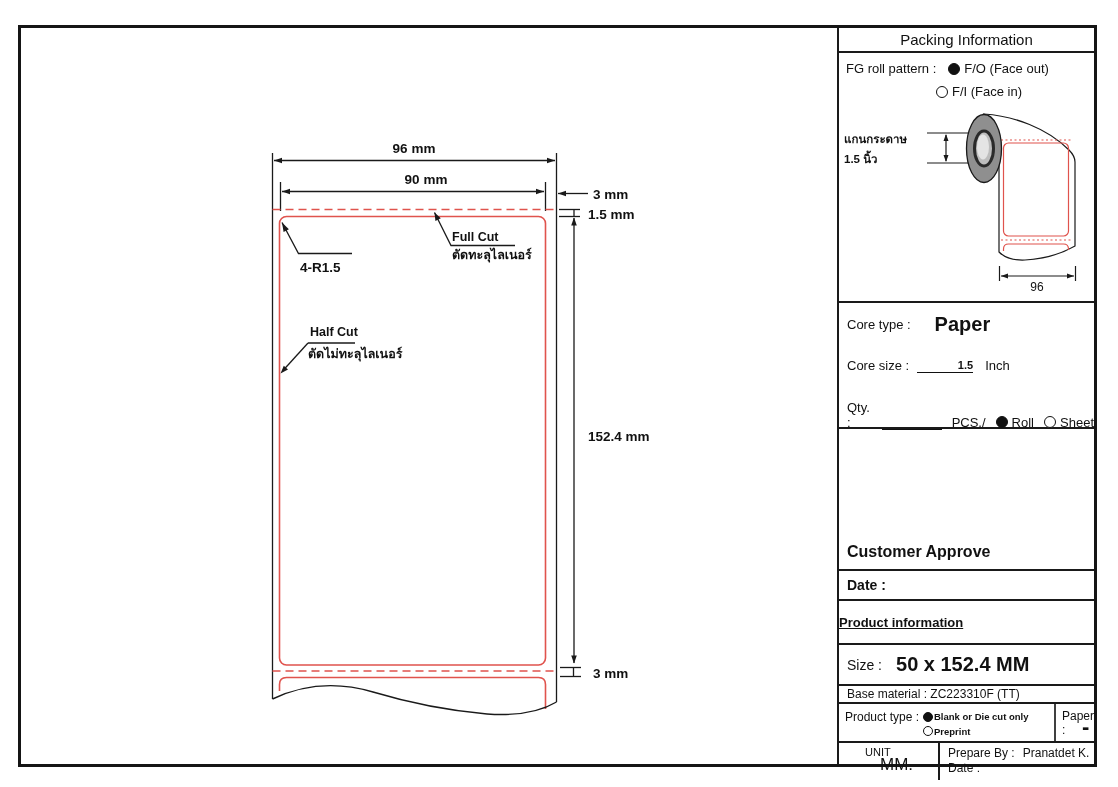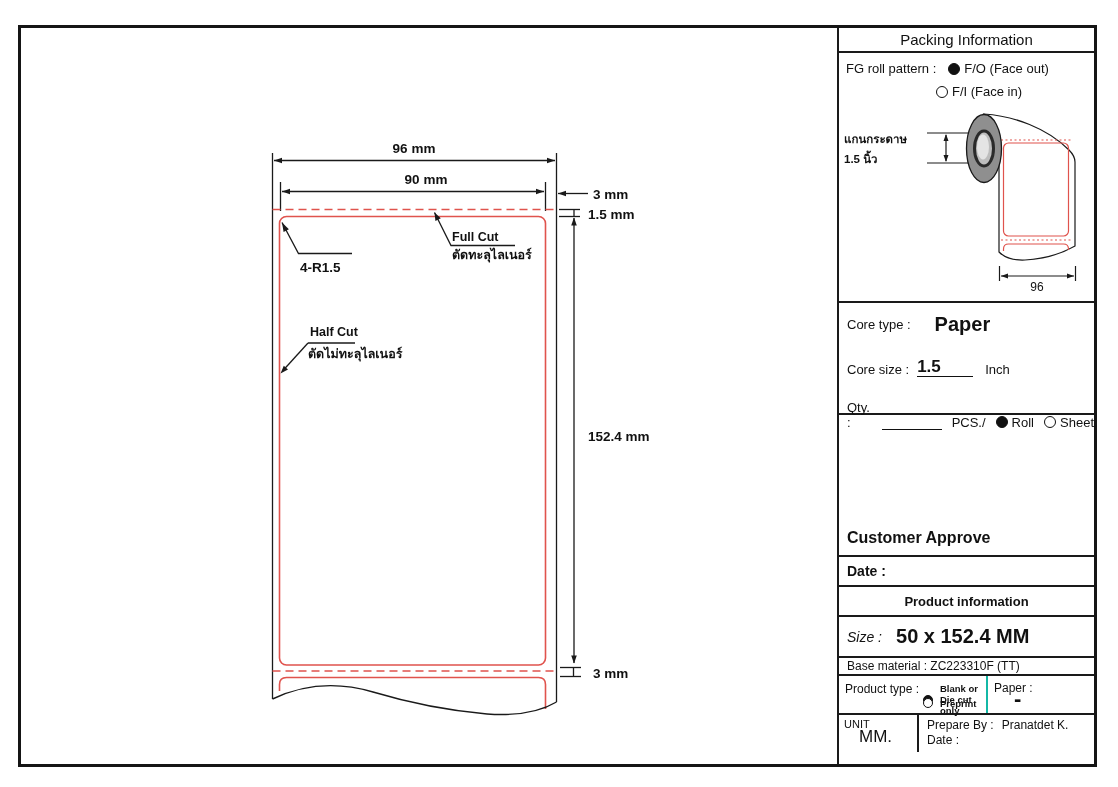--- a/index.html
+++ b/index.html
@@ -6,59 +6,59 @@
     font-family:"Liberation Sans","DejaVu Sans",sans-serif;color:#111;}
   .stage{position:relative;width:1118px;height:787px;background:#fff;}
   .sheet{position:absolute;left:18px;top:25px;width:1079px;height:742px;border:3px solid #151515;box-sizing:border-box;}
   
   .panel{position:absolute;top:0;right:0;width:257px;height:100%;border-left:2px solid #1a1a1a;
     box-sizing:border-box;display:flex;flex-direction:column;}
   .prow{position:relative;border-bottom:2px solid #1a1a1a;box-sizing:border-box;flex:none;}
   .prow:last-child{border-bottom:none;}
   .row-header{height:25px;display:flex;align-items:center;justify-content:center;font-size:15px;}
   .row-roll{height:250px;}
-  .row-core{height:112px;}
+  .row-core{height:126px;}
   .row-approve{height:142px;padding-left:44px;}
   .row-date{height:30px;display:flex;align-items:center;padding-left:8px;font-weight:bold;font-size:14px;}
-  .row-prodinfo{height:30px;display:flex;align-items:center;justify-content:center;font-weight:bold;font-size:13px;}
+  .row-prodinfo{height:44px;display:flex;align-items:center;justify-content:flex-start;font-weight:bold;font-size:13px;text-decoration:underline;}
   .row-size{height:41px;display:flex;align-items:center;padding-left:8px;}
   .row-base{height:18px;display:flex;align-items:center;padding-left:8px;font-size:12px;}
   .row-ptype{height:39px;display:flex;}
   .row-unit{height:37px;display:flex;}
   .fg-line1{position:absolute;top:8px;left:7px;display:flex;align-items:center;font-size:13px;}
   .fg-line2{position:absolute;top:31px;left:97px;display:flex;align-items:center;font-size:13px;}
   .radio{display:inline-block;width:10px;height:10px;border:1.5px solid #111;border-radius:50%;
     box-sizing:content-box;background:#fff;flex:none;}
   .radio.filled{background:#111;}
   .radio.sm{width:8px;height:8px;}
   .fg-line1 .radio{margin:0 4px 0 12px;}
   .fg-line2 .radio{margin:0 4px 0 0;}
   .roll-svg{position:absolute;left:0;top:0;}
   .core-type-row{position:absolute;top:14px;left:8px;display:flex;align-items:flex-start;font-size:13px;}
   .core-type-row .big-val{font-weight:bold;font-size:20px;margin-left:24px;margin-top:-4px;}
   .core-size-row{position:absolute;top:55px;left:8px;display:flex;align-items:flex-end;font-size:13px;}
-  .cs-value{display:inline-block;min-width:56px;text-align:left;border-bottom:1.5px solid #111;
-    font-weight:bold;font-size:17px;line-height:1.05;margin-left:8px;}
+  .cs-value{display:inline-block;min-width:56px;text-align:right;border-bottom:1.5px solid #111;
+    font-weight:bold;font-size:11px;line-height:1.05;margin-left:8px;}
   .core-size-row .unit{margin-left:12px;}
   .qty-row{position:absolute;top:97px;left:8px;display:flex;align-items:flex-end;font-size:13px;}
   .blank{display:inline-block;width:62px;border-bottom:1.5px solid #111;height:13px;margin-left:6px;}
   .qty-row .pcs{margin-left:10px;}
   .qty-row .radio{margin:0 4px 2px 10px;}
   .approve-label{position:absolute;left:8px;bottom:8px;font-weight:bold;font-size:16px;}
-  .row-size .size-label{font-size:14px;font-style:italic;}
+  .row-size .size-label{font-size:14px;}
   .row-size .size-value{font-weight:bold;font-size:20px;margin-left:14px;}
-  .ptype-left{position:relative;width:149px;border-right:2px solid #14b8a6;box-sizing:border-box;flex:none;}
+  .ptype-left{position:relative;width:217px;border-right:2px solid #404040;box-sizing:border-box;flex:none;}
   .ptype-label{position:absolute;left:6px;top:6px;font-size:12px;}
   .ptype-opt1{position:absolute;left:84px;top:7px;display:flex;align-items:center;}
   .ptype-opt2{position:absolute;left:84px;top:22px;display:flex;align-items:flex-start;}
-  .ptype-opt-label{font-weight:bold;font-size:9.5px;margin-left:7px;}
+  .ptype-opt-label{font-weight:bold;font-size:9.5px;margin-left:1px;}
   .color-cell{position:relative;flex:1;}
   .color-label{position:absolute;left:6px;top:5px;font-size:12px;}
   .color-dash{position:absolute;left:26px;top:10px;font-weight:bold;font-size:22px;}
-  .unit-cell{position:relative;width:80px;border-right:2px solid #1a1a1a;box-sizing:border-box;flex:none;}
+  .unit-cell{position:relative;width:80px;border-right:2px solid #1a1a1a;box-sizing:border-box;flex:none;margin-left:21px;}
   .unit-label{position:absolute;left:5px;top:3px;font-size:11px;}
   .unit-value{position:absolute;left:20px;top:12px;font-weight:normal;font-size:17px;text-align:center;}
   .prepare-cell{position:relative;flex:1;padding:3px 0 0 8px;font-size:12px;}
   .prepare-line1{display:flex;gap:8px;}
   .prepare-line2{margin-top:1px;}
   
   .drawing-svg{position:absolute;left:0;top:0;}
   .drawing-svg text{font-family:"Liberation Sans","DejaVu Sans",sans-serif;font-weight:bold;fill:#111;}
   .dim-text{font-size:13.5px;}
   .note-text{font-size:12.5px;}

